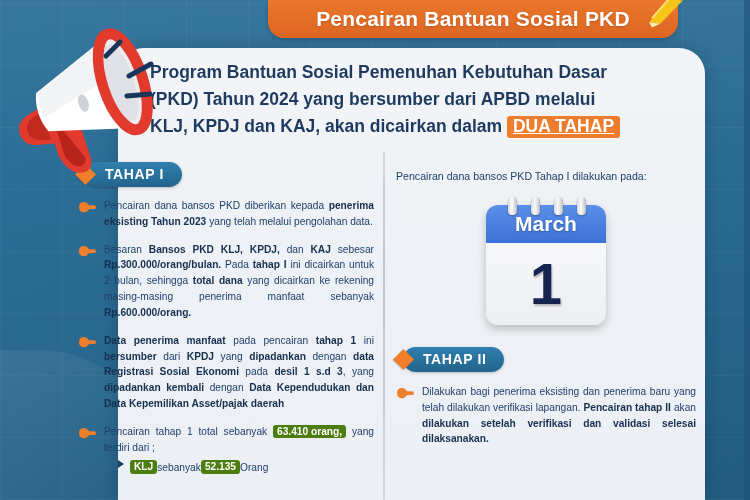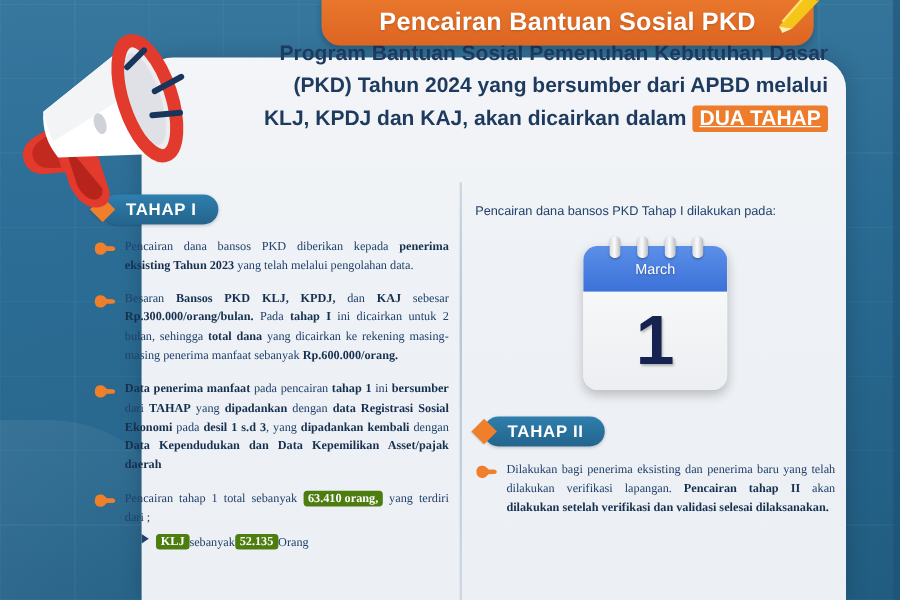--- a/index.html
+++ b/index.html
@@ -47,22 +47,22 @@
     color:#fff;font-size:21px;font-weight:bold;letter-spacing:.2px;
     text-shadow:0 1px 2px rgba(0,0,0,.18);white-space:nowrap;
   }
   #pencil{
     position:absolute;right:-12px;top:-4px;width:46px;height:26px;z-index:7;
     transform:rotate(-18deg);
   }
 
   
   #headline{
-    position:absolute;left:150px;top:31px;width:540px;
-    text-align:right;z-index:5;
+    position:absolute;left:150px;top:59px;width:540px;
+    text-align:left;z-index:5;
     color:#1e3a5f;font-size:17.5px;font-weight:bold;line-height:1.53;
   }
   #headline .hl-line{display:block;white-space:nowrap;}
   .hi{
     background:#ed7c2c;color:#fff;padding:1px 6px 2px 6px;border-radius:3px;
     display:inline-block;line-height:1.12;text-decoration:underline;
   }
 
   
   #divider{position:absolute;left:383px;top:152px;width:2px;height:348px;
@@ -77,21 +77,21 @@
   .diamond{width:15px;height:15px;background:#ef7f2a;transform:rotate(45deg);
     margin-right:-8px;z-index:2;box-shadow:0 1px 1px rgba(0,0,0,.15);}
   .badge{
     background:linear-gradient(180deg,#2f7fae 0%,#23648c 100%);
     color:#fff;font-size:14px;font-weight:bold;letter-spacing:.6px;
     padding:4px 18px 5px 20px;border-radius:14px;z-index:1;
     box-shadow:0 1px 3px rgba(0,0,0,.22);
   }
 
   
-  .bullet{display:flex;margin-bottom:12px;font-family:Liberation Serif, serif;}
+  .bullet{display:flex;margin-bottom:12px;}
   .hand{flex:0 0 26px;padding-top:2px;}
   .btext{
     flex:1;color:#20416b;font-size:10.2px;line-height:1.55;
     text-align:justify;text-justify:inter-word;
   }
   .btext b{font-weight:bold;color:#16304f;}
   .chip{
     background:#4d7c0f;color:#fff;font-weight:bold;border-radius:3px;
     padding:0 4px;display:inline-block;line-height:1.3;
   }
@@ -107,21 +107,21 @@
   #cal{position:relative;width:120px;height:128px;margin:12px auto 0 auto;}
   #cal-body{
     position:absolute;left:0;top:8px;width:120px;height:120px;border-radius:12px;
     background:linear-gradient(180deg,#fcfcfd 0%,#eceef1 100%);
     box-shadow:0 4px 9px rgba(0,0,0,.22);overflow:hidden;
   }
   #cal-head{
     height:38px;background:linear-gradient(180deg,#5b8fe8 0%,#3c71d8 100%);
     display:flex;align-items:center;justify-content:center;
   }
-  #cal-month{color:#fff;font-size:12px;font-weight:normal;text-shadow:0 1px 2px rgba(0,0,0,.3);}
+  #cal-month{color:#fff;font-size:21px;font-weight:bold;text-shadow:0 1px 2px rgba(0,0,0,.3);}
   #cal-day{
     height:82px;display:flex;align-items:center;justify-content:center;
     color:#16224f;font-size:58px;font-weight:bold;line-height:1;
     text-shadow:1px 2px 2px rgba(0,0,0,.25);
   }
   .ring{position:absolute;top:0;width:9px;height:18px;border-radius:4px;
     background:linear-gradient(90deg,#d7d9dd,#fbfbfc 45%,#b9bcc2);
     box-shadow:0 1px 2px rgba(0,0,0,.3);z-index:3;}
 
   
@@ -194,21 +194,21 @@
             <path d="M1 7.2 q0 -4.6 4.3 -5.1 q3.9 -.4 4.9 3.1 l5.6 .1 q2.2 .1 2.2 1.9 q0 1.8 -2.2 1.9 l-5.6 .1 q-1 3.5 -4.9 3.1 q-4.3 -.5 -4.3 -5.1 z" fill="#ef7f2a"></path>
             <path d="M9.6 4.4 q1.3 2.1 0 5.6" fill="none" stroke="#ef7f2a" stroke-width="1.6"></path>
           </svg></div>
         <div class="btext">Besaran <b>Bansos PKD KLJ, KPDJ,</b> dan <b>KAJ</b> sebesar <b>Rp.300.000/orang/bulan.</b> Pada <b>tahap I</b> ini dicairkan untuk 2 bulan, sehingga <b>total dana</b> yang dicairkan ke rekening masing-masing penerima manfaat sebanyak <b>Rp.600.000/orang.</b></div>
       </div>
       <div class="bullet">
         <div class="hand"><svg width="20" height="17" viewBox="0 0 20 17">
             <path d="M1 7.2 q0 -4.6 4.3 -5.1 q3.9 -.4 4.9 3.1 l5.6 .1 q2.2 .1 2.2 1.9 q0 1.8 -2.2 1.9 l-5.6 .1 q-1 3.5 -4.9 3.1 q-4.3 -.5 -4.3 -5.1 z" fill="#ef7f2a"></path>
             <path d="M9.6 4.4 q1.3 2.1 0 5.6" fill="none" stroke="#ef7f2a" stroke-width="1.6"></path>
           </svg></div>
-        <div class="btext"><b>Data penerima manfaat</b> pada pencairan <b>tahap 1</b> ini <b>bersumber</b> dari <b>TAHAP</b> yang <b>dipadankan</b> dengan <b>data Registrasi Sosial Ekonomi</b> pada <b>desil 1 s.d 3</b>, yang <b>dipadankan kembali</b> dengan <b>Data Kependudukan dan Data Kepemilikan Asset/pajak daerah</b></div>
+        <div class="btext"><b>Data penerima manfaat</b> pada pencairan <b>tahap 1</b> ini <b>bersumber</b> dari <b>KPDJ</b> yang <b>dipadankan</b> dengan <b>data Registrasi Sosial Ekonomi</b> pada <b>desil 1 s.d 3</b>, yang <b>dipadankan kembali</b> dengan <b>Data Kependudukan dan Data Kepemilikan Asset/pajak daerah</b></div>
       </div>
       <div class="bullet">
         <div class="hand"><svg width="20" height="17" viewBox="0 0 20 17">
             <path d="M1 7.2 q0 -4.6 4.3 -5.1 q3.9 -.4 4.9 3.1 l5.6 .1 q2.2 .1 2.2 1.9 q0 1.8 -2.2 1.9 l-5.6 .1 q-1 3.5 -4.9 3.1 q-4.3 -.5 -4.3 -5.1 z" fill="#ef7f2a"></path>
             <path d="M9.6 4.4 q1.3 2.1 0 5.6" fill="none" stroke="#ef7f2a" stroke-width="1.6"></path>
           </svg></div>
         <div class="btext">Pencairan tahap 1 total sebanyak <span class="chip">63.410 orang,</span> yang terdiri dari ;<div class="subul">
             <div class="subitem">
               <span class="tri"></span>
               <span class="chip">KLJ</span>

